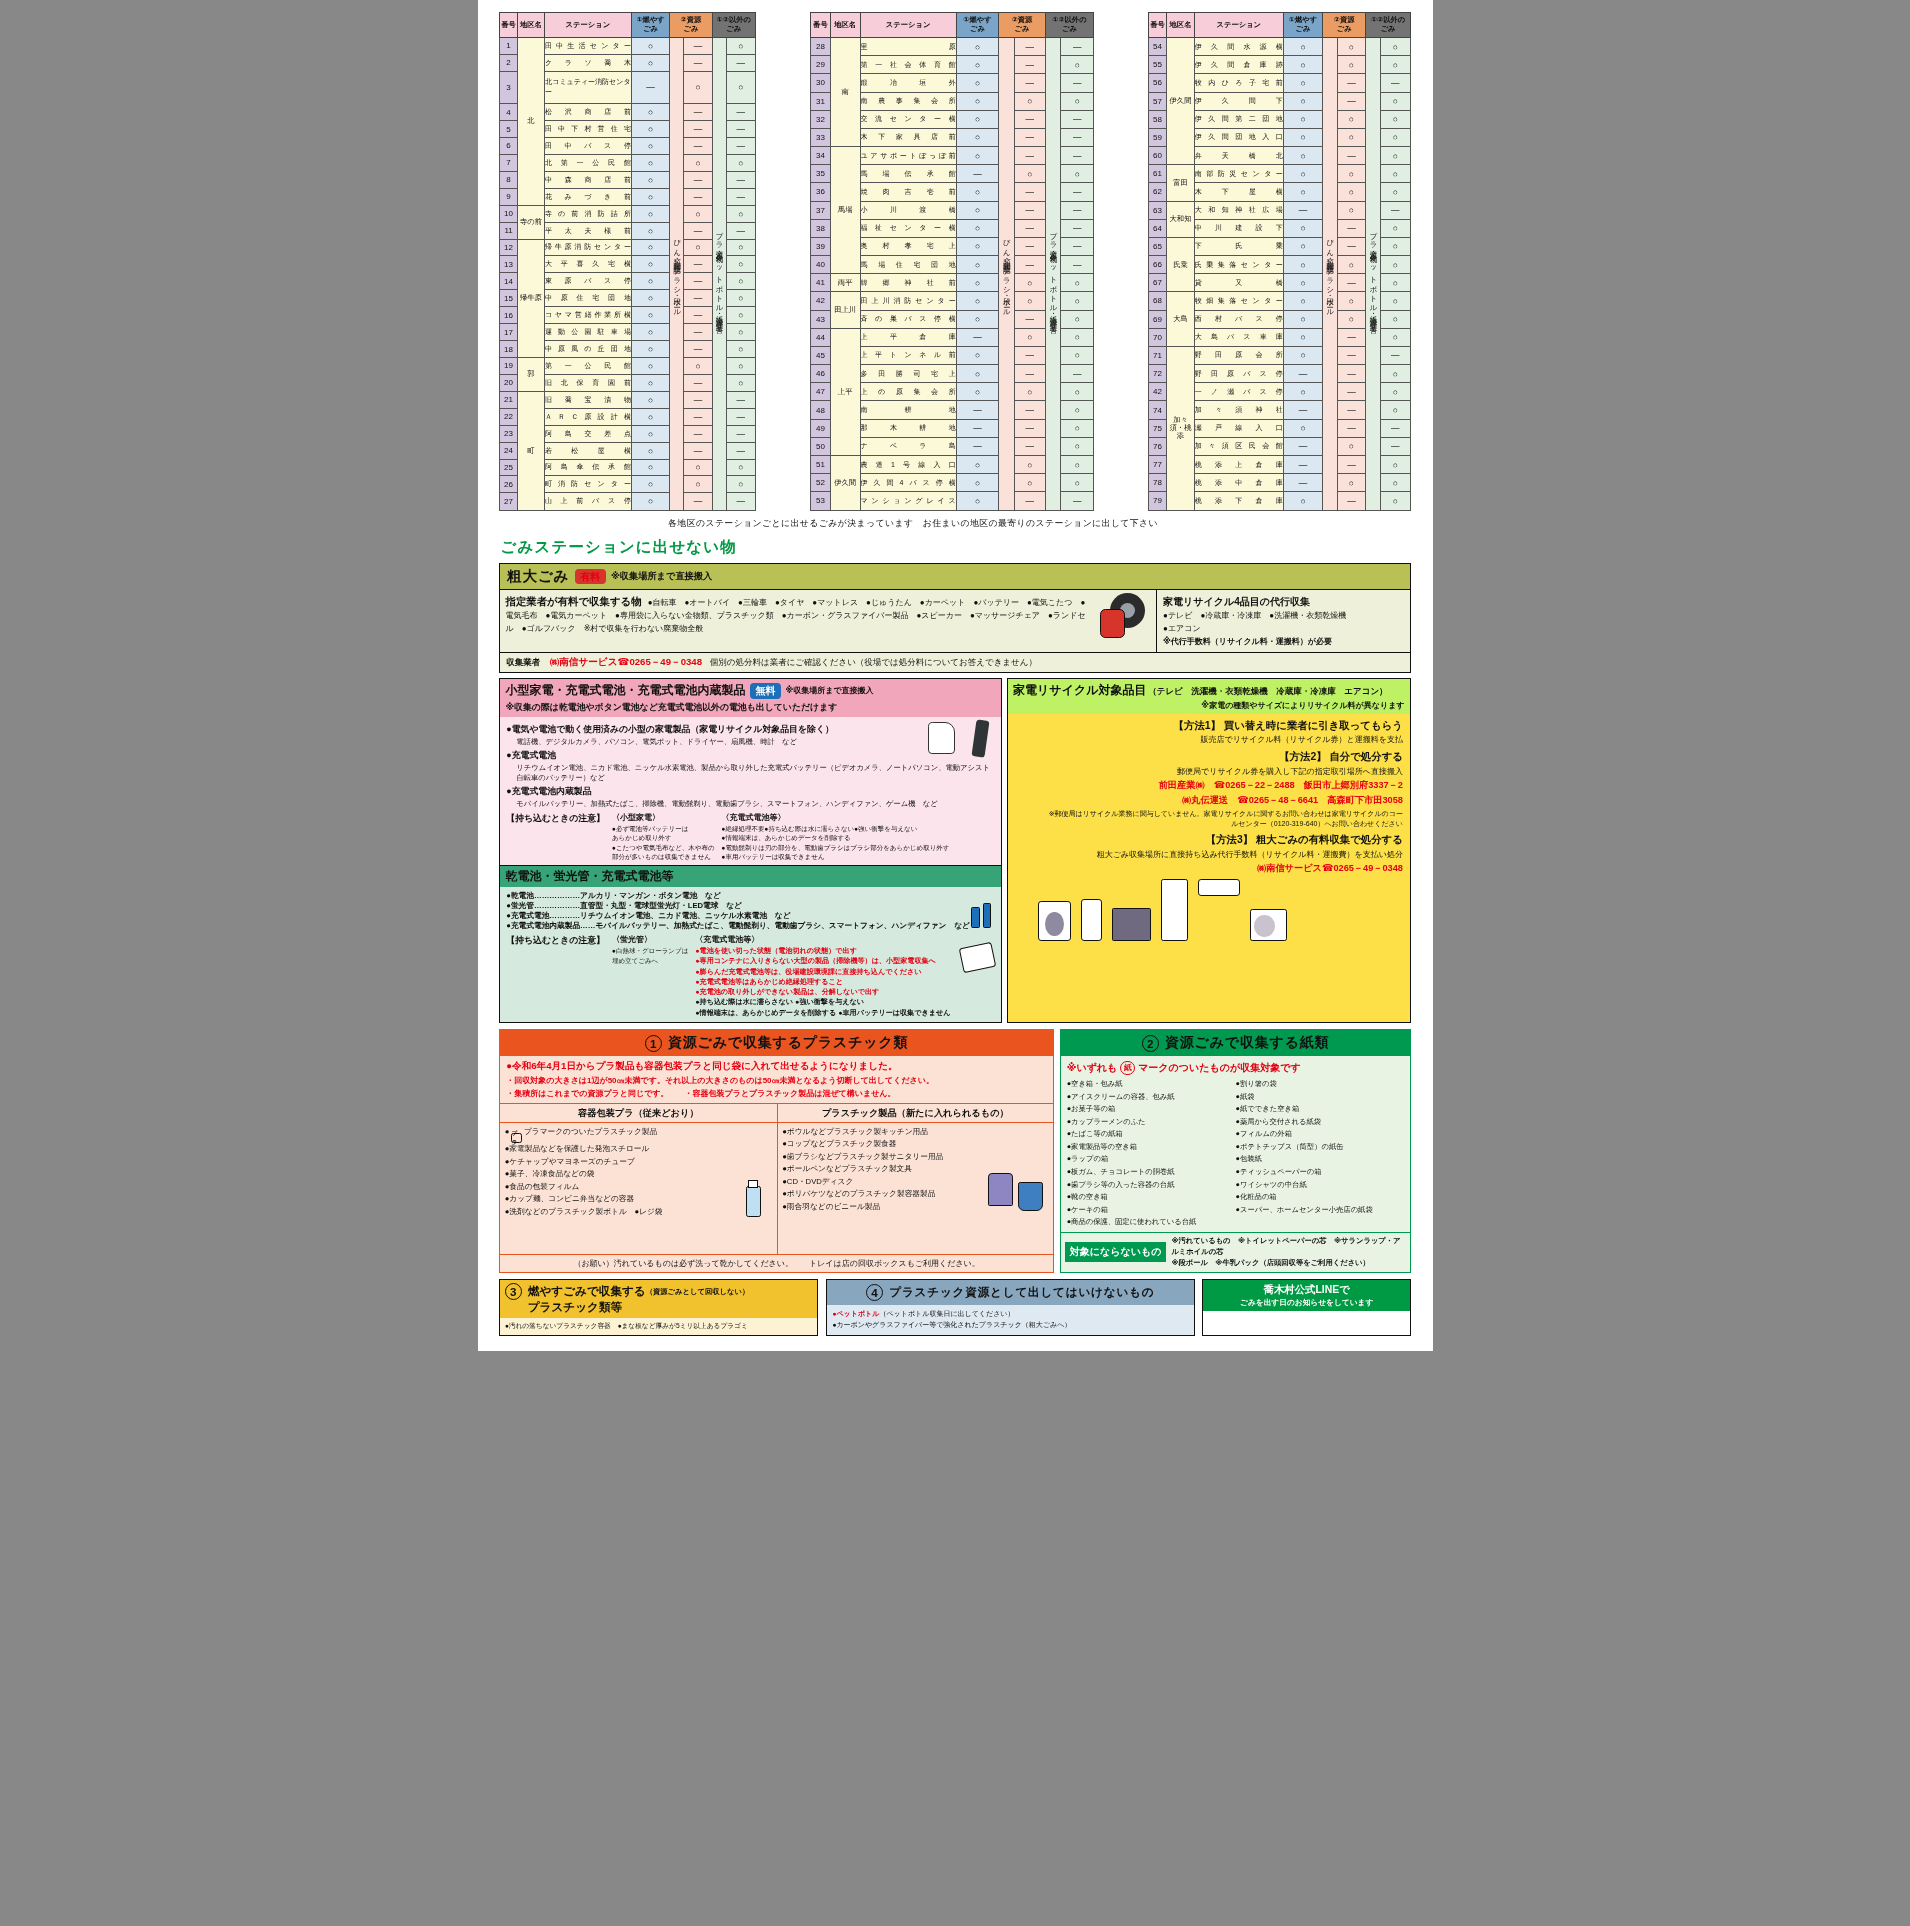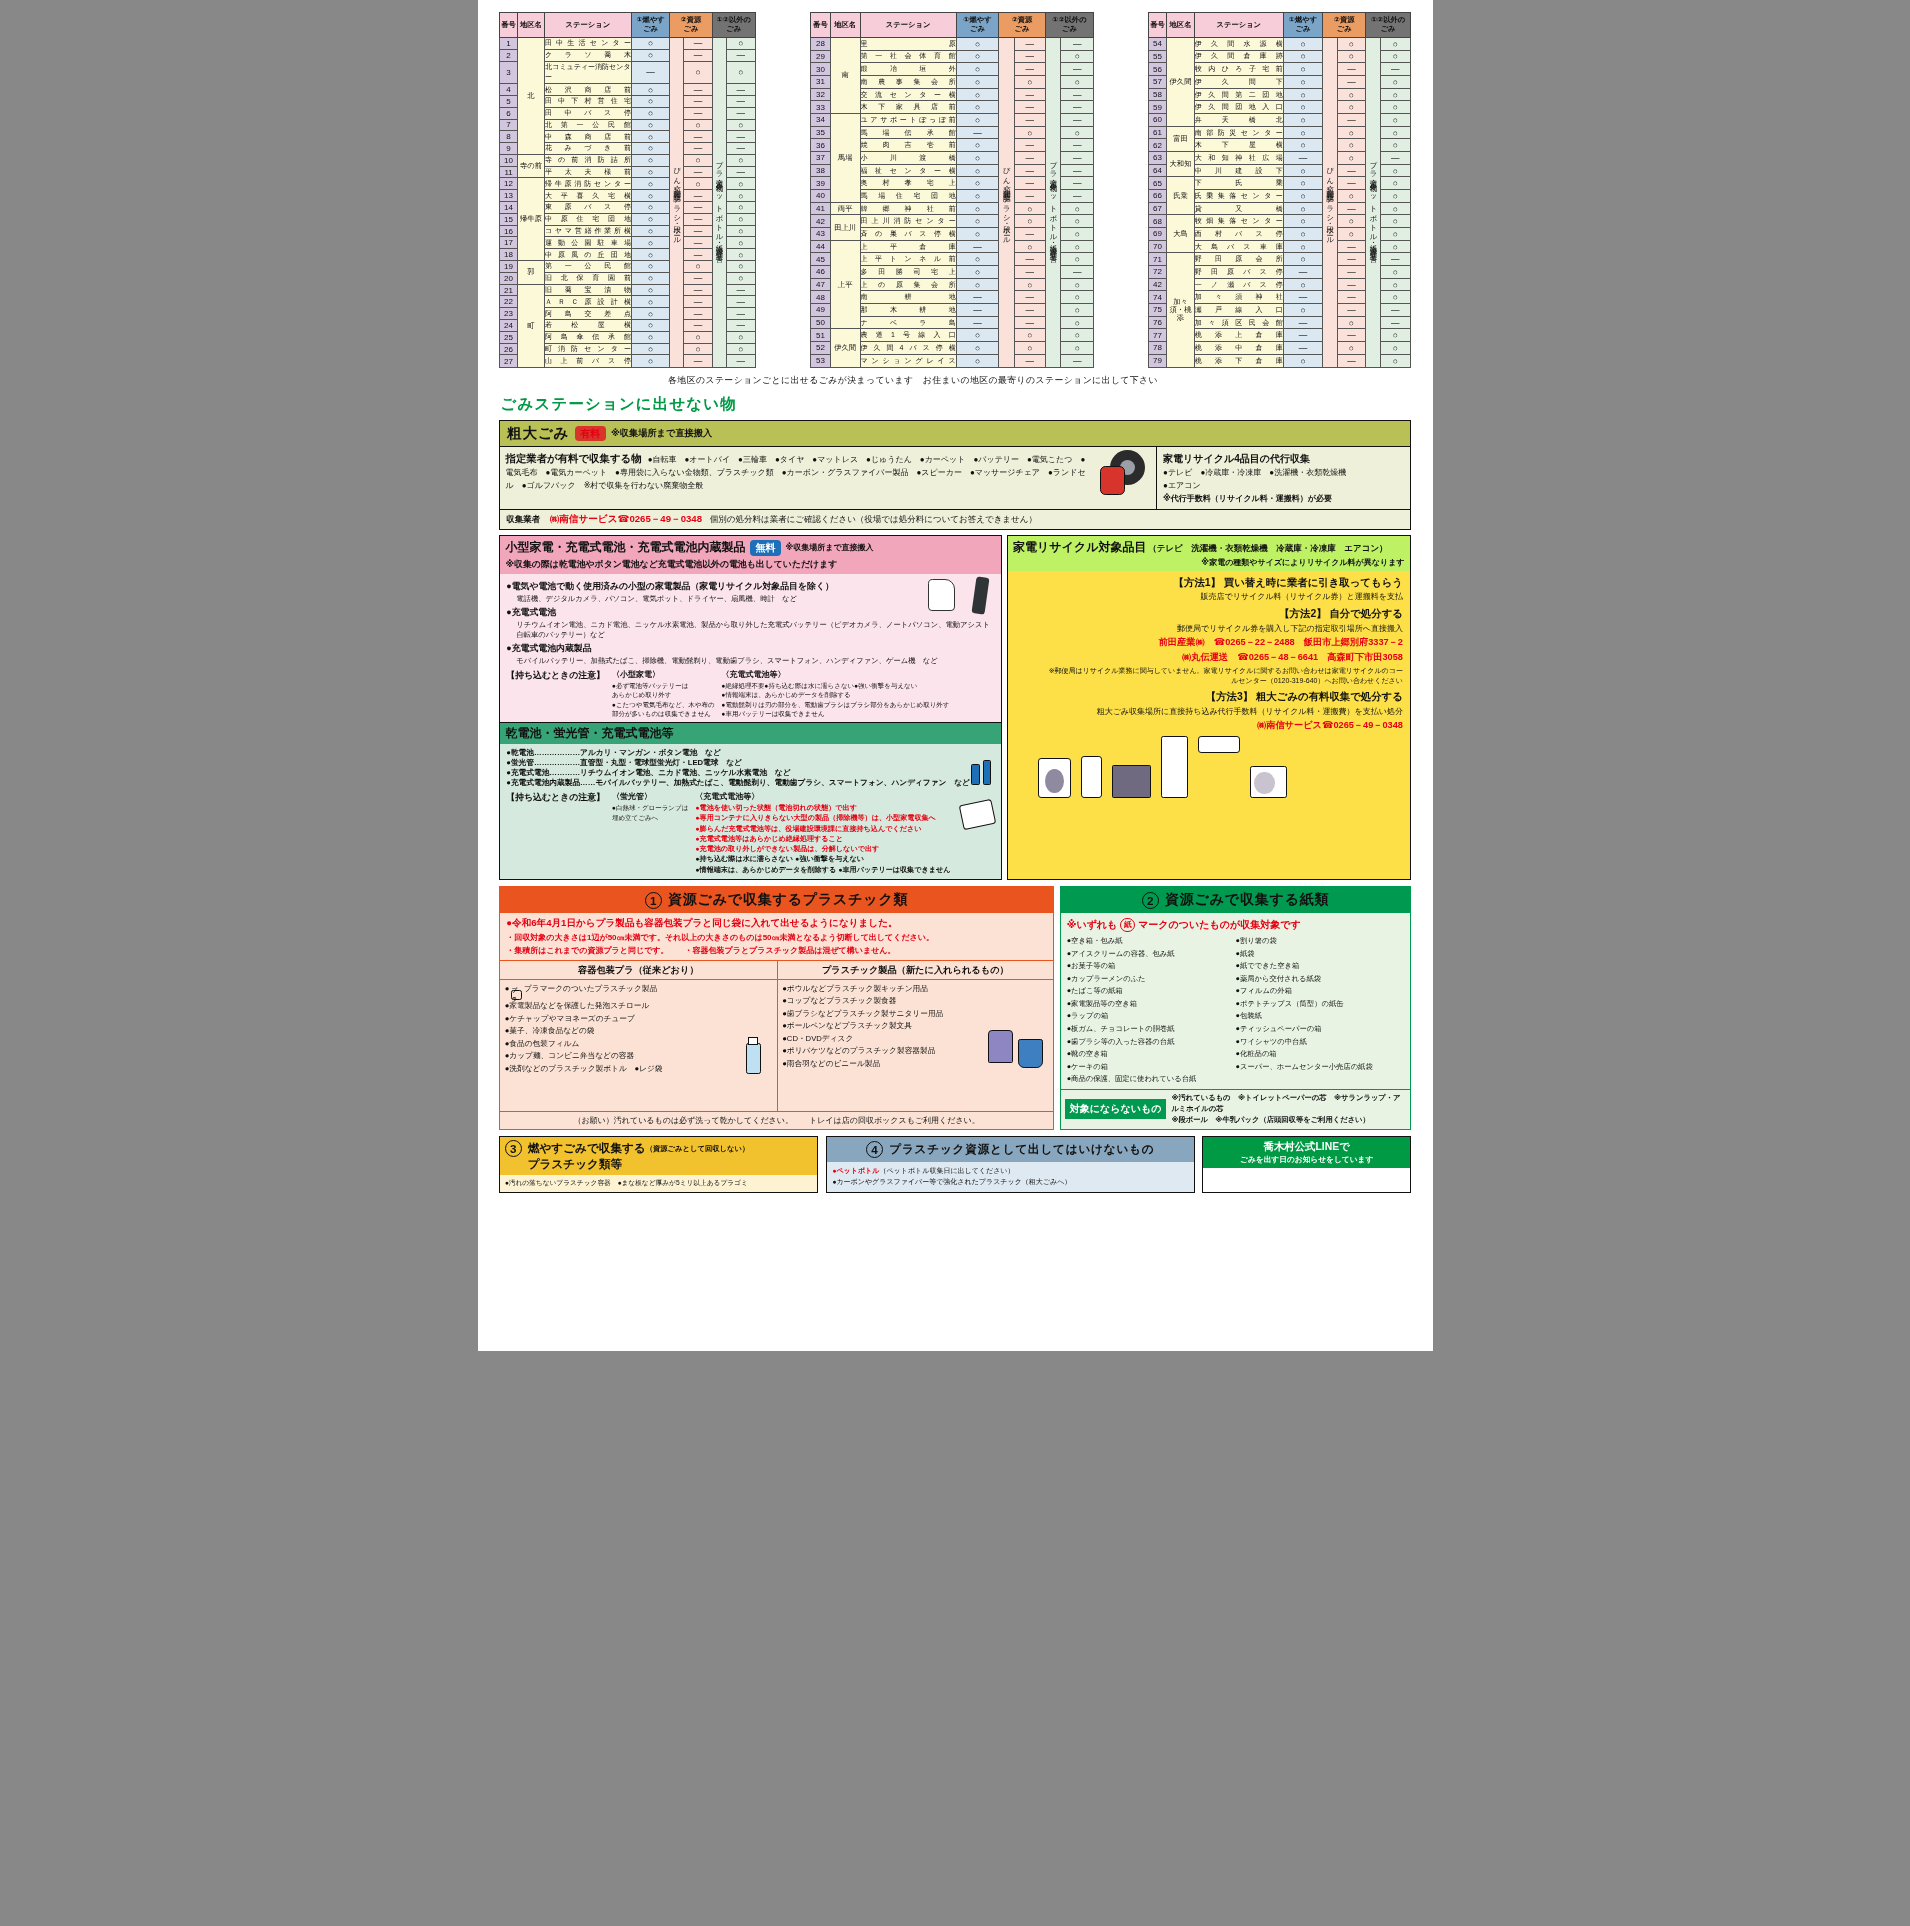--- a/index.html
+++ b/index.html
@@ -10,21 +10,21 @@
     padding:11.6px 21.6px 0 21.6px;
   }
   .pre{white-space:pre-line;}
   h1.main-title{margin:0 0 5.4px 1.5px;font-size:17.7px;color:#009944;letter-spacing:1.5px;font-weight:bold;}
   h2.sub-title{margin:7.7px 0 4.6px 1.5px;font-size:15.4px;color:#009944;letter-spacing:1.2px;font-weight:bold;}
 
   
   .tables-row{display:flex;justify-content:space-between;align-items:flex-start;}
   .sta-wrap{}
   .sta-wrap.t1{width:257px;} .sta-wrap.t2{width:284px;} .sta-wrap.t3{width:263px;}
-  table.sta{border-collapse:collapse;table-layout:fixed;width:100%;height:356px;}
+  table.sta{border-collapse:collapse;table-layout:fixed;width:100%;height:499px;}
   table.sta th,table.sta td{border:0.4px solid #444;padding:0;text-align:center;vertical-align:middle;overflow:hidden;}
   table.sta thead th{height:25.4px;font-size:7.3px;font-weight:bold;line-height:1.15;}
   .h-pink{background:#f6cdd9;} .h-blue{background:#7aa5c8;} .h-orange{background:#eb9c62;} .h-green{background:#737373;}
   td.c-no{background:#d2c6df;font-size:8px;}
   td.c-dist{background:#fcf9d9;font-size:7.3px;line-height:1.1;padding:0 0.8px;}
   td.c-sta{background:#fcf9d9;font-size:7px;padding:0 2.7px;text-align:justify;text-align-last:justify;text-justify:inter-character;}
   td.c-burn{background:#dbe8f2;font-size:8.5px;}
   td.c-recy{background:#fae1da;font-size:8.5px;}
   td.c-other{background:#e1efe2;font-size:8.5px;}
   td.side-r{background:#fae1da;} td.side-o{background:#e1efe2;}

